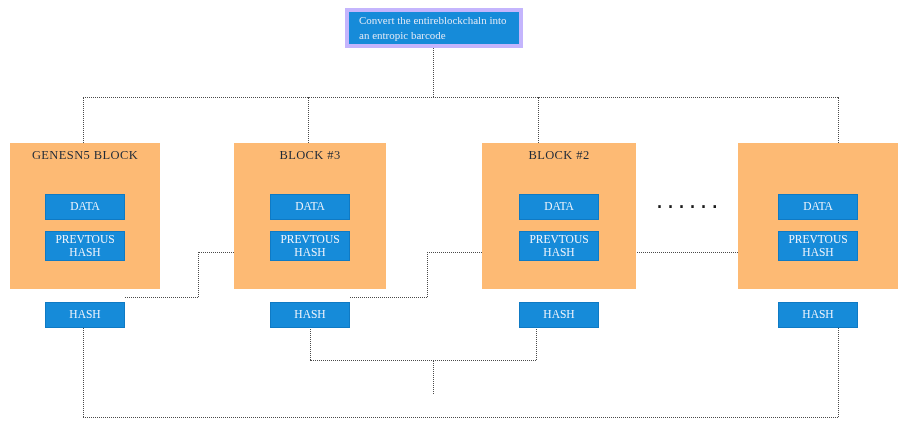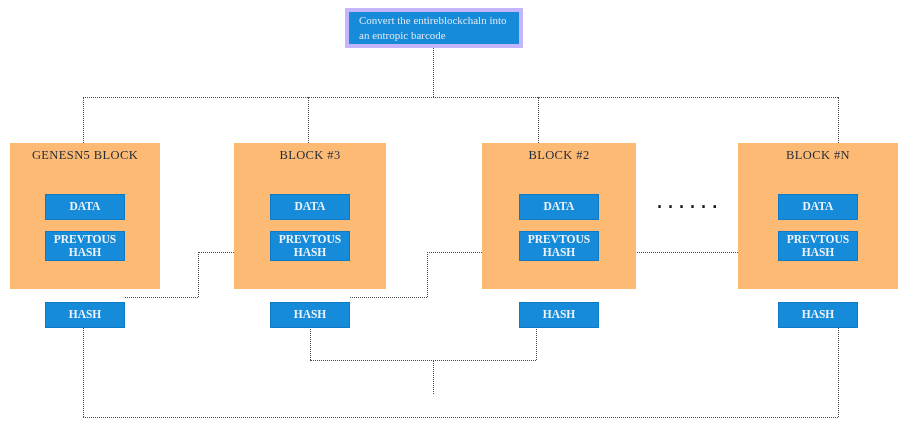--- a/index.html
+++ b/index.html
@@ -20,21 +20,21 @@
   .block{
     position:absolute;top:143px;height:146px;background:#fdba74;z-index:2;
   }
   .block-title{
     position:absolute;top:5px;left:0;width:100%;text-align:center;
     color:#1f2a38;font-size:12.5px;letter-spacing:0.4px;
   }
   .inner-box{
     position:absolute;left:50%;transform:translateX(-50%);width:80px;
     background:#168bd9;border:1px solid #0f7ac4;box-sizing:border-box;
-    color:#eef3fb;font-weight:700;font-size:11.5px;line-height:1.15;
+    color:#eef3fb;font-weight:400;font-size:11.5px;line-height:1.15;
     display:flex;align-items:center;justify-content:center;text-align:center;
   }
   .row-data{top:51px;height:26px;}
   .row-prev{top:88px;height:30px;}
   .row-hash{top:159px;height:26px;}
   
   .hline{position:absolute;height:0;border-top:1px dotted #4a4a4a;z-index:1;}
   .vline{position:absolute;width:0;border-left:1px dotted #4a4a4a;z-index:1;}
   
   #ellipsis{
@@ -93,21 +93,20 @@
   </div>
 
   <div class="block" style="left:459px;width:154px;margin-left:23px;">
     <div class="block-title">BLOCK #2</div>
     <div class="inner-box row-data">DATA</div>
     <div class="inner-box row-prev">PREVTOUS HASH</div>
     <div class="inner-box row-hash">HASH</div>
   </div>
 
   <div class="block" style="left:738px;width:160px;">
-    <div class="block-title">BLOCK #N</div>
     <div class="inner-box row-data">DATA</div>
     <div class="inner-box row-prev">PREVTOUS HASH</div>
     <div class="inner-box row-hash">HASH</div>
   </div>
 
   <div id="ellipsis">......</div>
 
 
 </div>
 

